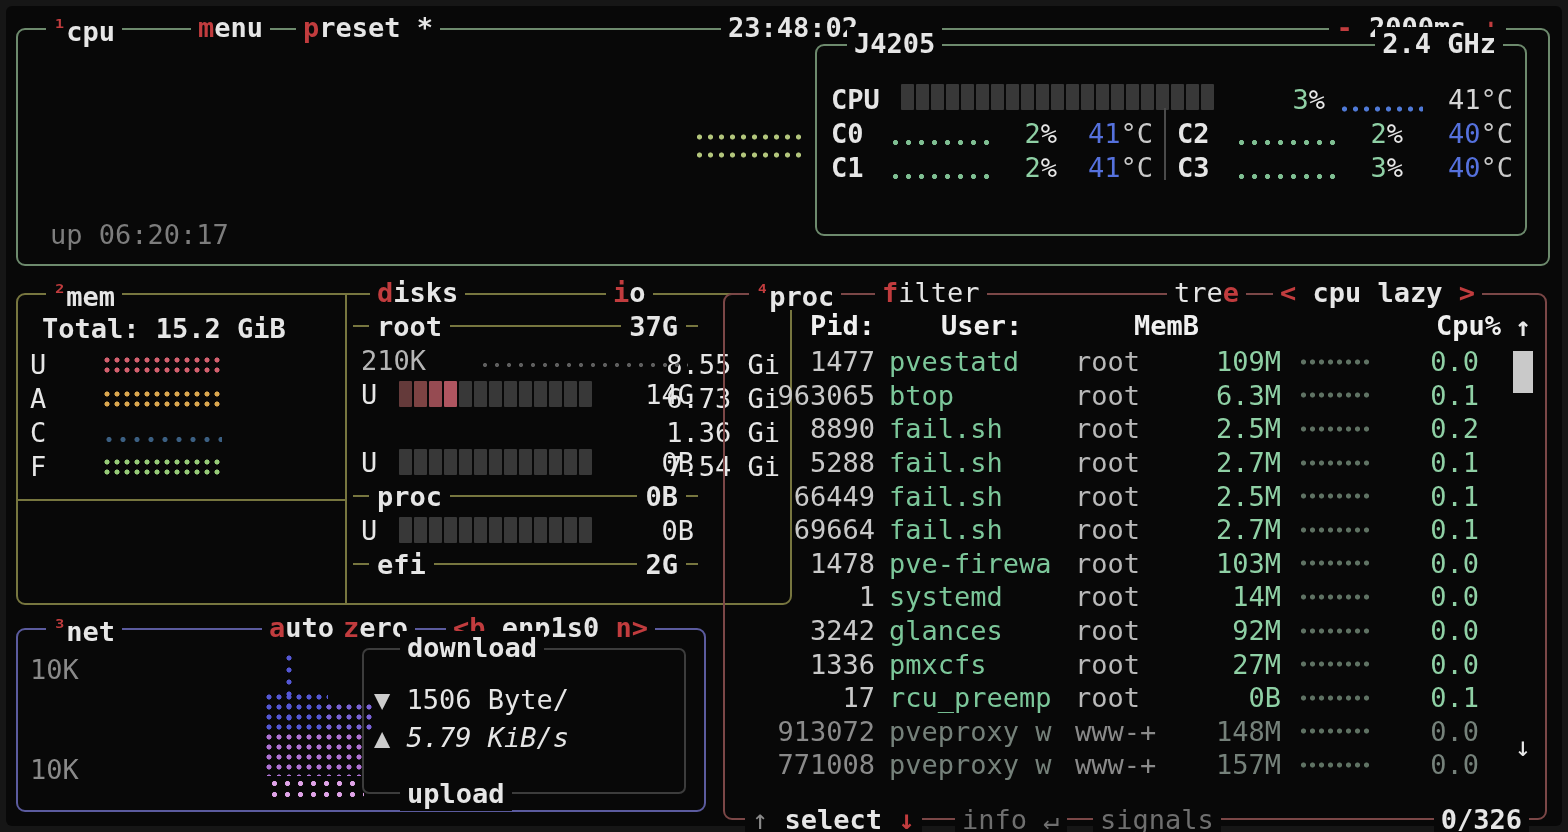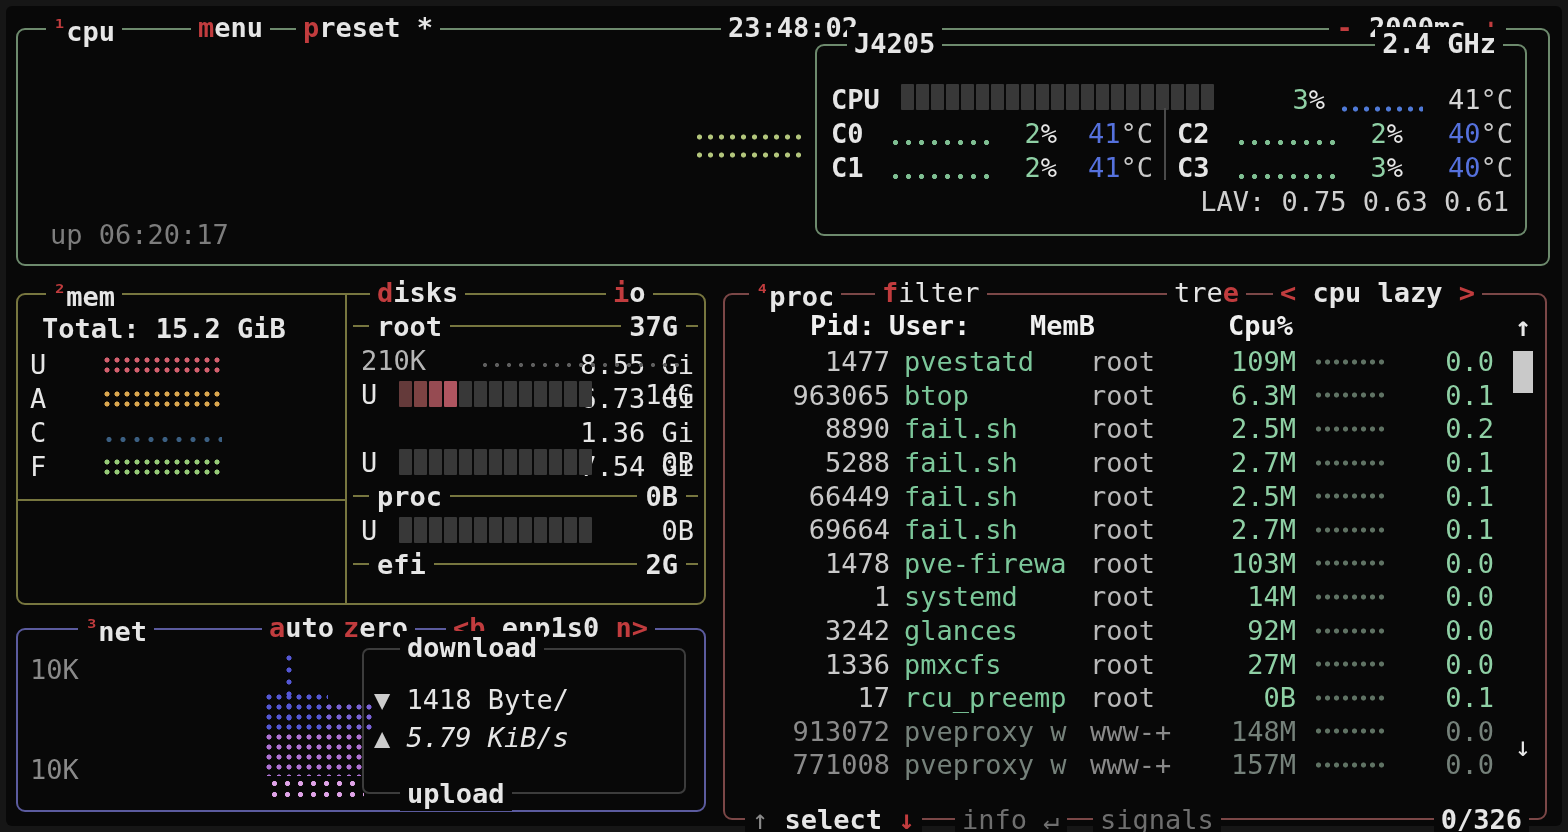--- a/index.html
+++ b/index.html
@@ -23,21 +23,21 @@
   .blk { width:13px; height:26px; background:#383838; border-radius:1px; flex:0 0 auto; }
   .dg { background-image: radial-gradient(circle, var(--dc,#888) 2.2px, transparent 2.9px);
         background-size:10px 10px; position:absolute; }
   
   #cpu-box { left:16px; top:28px; width:1534px; height:238px; border-color:#6d8a6d; }
   #cpu-sub { left:797px; top:14px; width:712px; height:192px; border-color:#6d8a6d; position:absolute; border:2px solid #6d8a6d; border-radius:9px; }
   .abs { position:absolute; white-space:nowrap; }
   .r { text-align:right; }
   #cpu-sub .vdiv { position:absolute; left:347px; top:62px; height:72px; border-left:2px solid #4a4a4a; }
   
-  #mem-box { left:16px; top:293px; width:690px; height:312px; border-color:#77763f; }
+  #mem-box { left:16px; top:293px; width:776px; height:312px; border-color:#77763f; }
   #disks-col { position:absolute; left:327px; top:0; bottom:0; width:359px; border-left:2px solid #77763f; }
   #mem-div { position:absolute; left:0; top:204px; width:327px; border-top:2px solid #77763f; }
   .dhdr { display:flex; align-items:center; position:absolute; left:6px; right:6px; height:34px; }
   .dhdr .ln { border-top:2px solid #77763f; }
   .dhdr .l1 { width:16px; } .dhdr .l2 { flex:1; } .dhdr .l3 { width:12px; }
   .dhdr .nm, .dhdr .sz { font-weight:bold; padding:0 8px; }
   .mrow { position:absolute; left:12px; right:10px; height:34px; display:flex; align-items:center; }
   
   #net-box { left:16px; top:628px; width:690px; height:184px; border-color:#5b5b9e; }
   #net-sub { position:absolute; left:344px; top:18px; width:324px; height:146px; border:2px solid #3c3c3c; border-radius:7px; }
@@ -126,21 +126,20 @@
     <div class="abs b" style="left:360px; top:72px;">C2</div>
     <div class="dg" style="left:418px; top:92px; width:100px; height:9px; --dc:#7fbf92; background-size:13px 9px;"></div>
     <div class="abs r" style="left:526px; top:72px; width:60px;"><span class="green">2</span><span class="white">%</span></div>
     <div class="abs r" style="right:12px; top:72px; width:88px;"><span class="blue">40</span><span style="color:#c9c9c9;">°C</span></div>
 
     <div class="abs b" style="left:360px; top:106px;">C3</div>
     <div class="dg" style="left:418px; top:126px; width:100px; height:9px; --dc:#7fbf92; background-size:13px 9px;"></div>
     <div class="abs r" style="left:526px; top:106px; width:60px;"><span class="green">3</span><span class="white">%</span></div>
     <div class="abs r" style="right:12px; top:106px; width:88px;"><span class="blue">40</span><span style="color:#c9c9c9;">°C</span></div>
 
-    <div class="abs r" style="right:16px; top:140px; color:#cfcfcf;"><span>LAV:</span> <span>0.75 0.63 0.61</span></div>
   </div>
 </div>
 
 <div class="box" id="mem-box">
   <div class="chip" style="left:28px;"><span class="sup">²</span><span class="b">mem</span></div>
   <div class="chip" style="left:352px;"><span class="hot">d</span><span class="b">isks</span></div>
   <div class="chip" style="left:588px;"><span class="hot">i</span><span class="b">o</span></div>
 
   <div class="abs b" style="left:24px; top:18px;text-align:center;"><span>Total:</span> <span>15.2 GiB</span></div>
 
@@ -246,21 +245,21 @@
       <span class="ln l1"></span>
         <span class="nm">efi</span>
         <span class="ln l2"></span>
         <span class="sz">2G</span>
         <span class="ln l3"></span>
     </div>
   </div>
 </div>
 
 <div class="box" id="net-box">
-  <div class="chip" style="left:28px;margin-left:32px;"><span class="sup">³</span><span class="b">net</span></div>
+  <div class="chip" style="left:28px;"><span class="sup">³</span><span class="b">net</span></div>
   <div class="chip" style="left:202px;margin-left:42px;"><span class="hot">a</span><span class="b">uto</span></div>
   <div class="chip" style="left:318px;text-align:right;"><span class="hot">z</span><span class="b">ero</span></div>
   <div class="chip" style="left:428px;">
     <span class="hot">&lt;b</span>
     <span class="b">enp1s0</span>
     <span class="hot">n&gt;</span>
   </div>
 
   <div class="abs gray" style="left:12px; top:24px;">10K</div>
   <div class="abs gray" style="left:12px; top:124px;">10K</div>
@@ -268,52 +267,52 @@
   <div class="dg" style="left:266px; top:22px; width:10px; height:74px; --dc:#5558d6; background-size:10px 12px;"></div>
   <div class="dg" style="left:246px; top:62px; width:64px; height:38px; --dc:#5558d6; background-size:10px 10px;"></div>
   <div class="dg" style="left:306px; top:72px; width:48px; height:28px; --dc:#7a63d8; background-size:10px 10px;"></div>
   <div class="dg" style="left:246px; top:102px; width:102px; height:44px; --dc:#b173d6; background-size:10px 10px;"></div>
   <div class="dg" style="left:250px; top:148px; width:96px; height:22px; --dc:#e0a3e8; background-size:13px 11px;"></div>
 
   <div id="net-sub">
     <div class="chip b" style="left:36px;">download</div>
     <div class="abs" style="left:10px; top:34px;">
       <span style="color:#cccccc;">▼</span>
-      <span>1418 Byte/</span>
+      <span>1506 Byte/</span>
     </div>
     <div class="abs" style="left:10px; top:72px;font-style:italic;">
       <span style="color:#cccccc;">▲</span>
       <span>5.79 KiB/s</span>
     </div>
     <div class="chip bot b" style="left:36px;">upload</div>
   </div>
 </div>
 
 <div class="box" id="proc-box">
   <div class="chip" style="left:24px;"><span class="sup">⁴</span><span class="b">proc</span></div>
   <div class="chip" style="left:150px;"><span class="hot">f</span><span>ilter</span></div>
   <div class="chip" style="left:442px;"><span>tre</span><span class="hot">e</span></div>
   <div class="chip" style="left:548px;">
     <span class="hot">&lt;</span>
     <span class="b">cpu lazy</span>
     <span class="hot">&gt;</span>
   </div>
 
-  <div class="prow hdr" style="position:absolute; top:14px; left:0; right:44px;">
+  <div class="prow hdr" style="position:absolute; top:14px; left:0; right:44px;justify-content:space-between;">
     <span class="c-pid">Pid:</span>
     <span class="c-user">User:</span>
     <span class="c-mem">MemB</span>
     <span class="c-dots"></span>
     <span class="c-cpu">Cpu%</span>
   </div>
   <div class="abs b" style="right:14px; top:16px; color:#e8e8e8;">↑</div>
   <div id="proc-thumb"></div>
   <div class="abs" style="right:14px; bottom:56px; color:#e8e8e8;">↓</div>
 
-  <div style="position:absolute; top:50px; left:15px; right:44px;">
+  <div style="position:absolute; top:50px; left:0; right:44px;">
 
       <div class="prow">
         <span class="c-pid">1477</span>
         <span class="c-prog">pvestatd</span>
         <span class="c-user">root</span>
         <span class="c-mem">109M</span>
         <span class="c-dots">
           <span class="dg"></span>
         </span>
         <span class="c-cpu">0.0</span>

